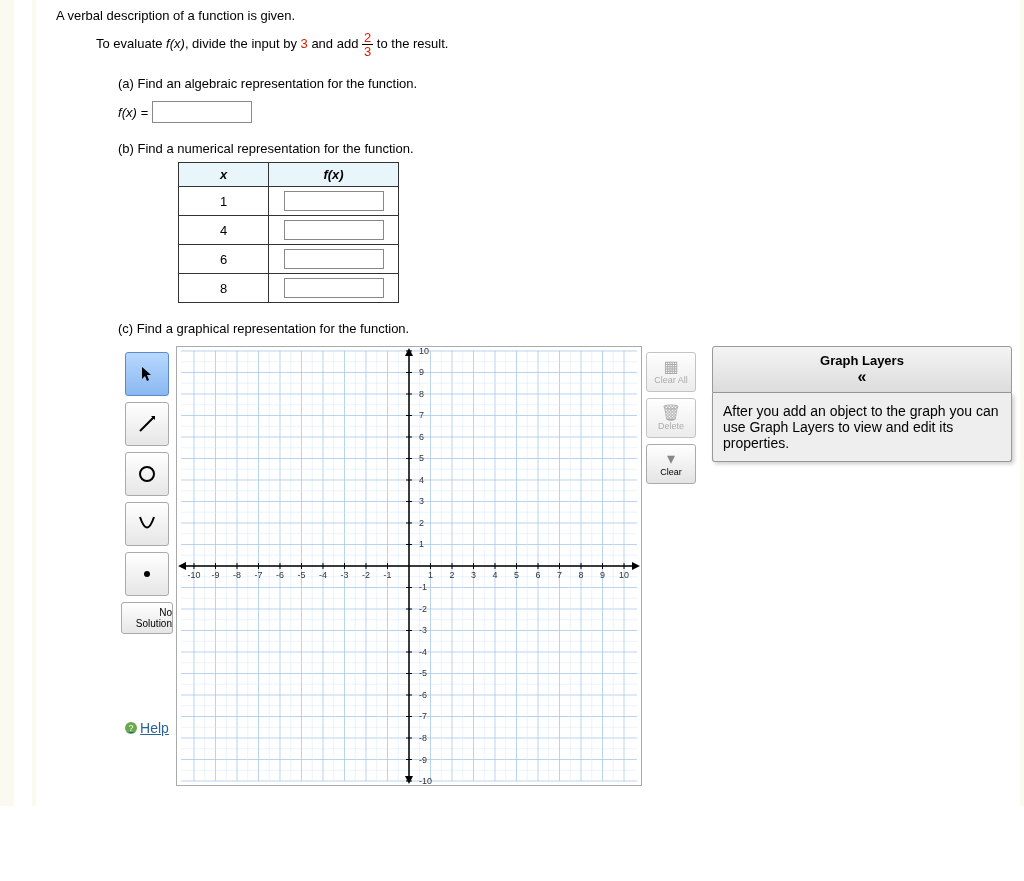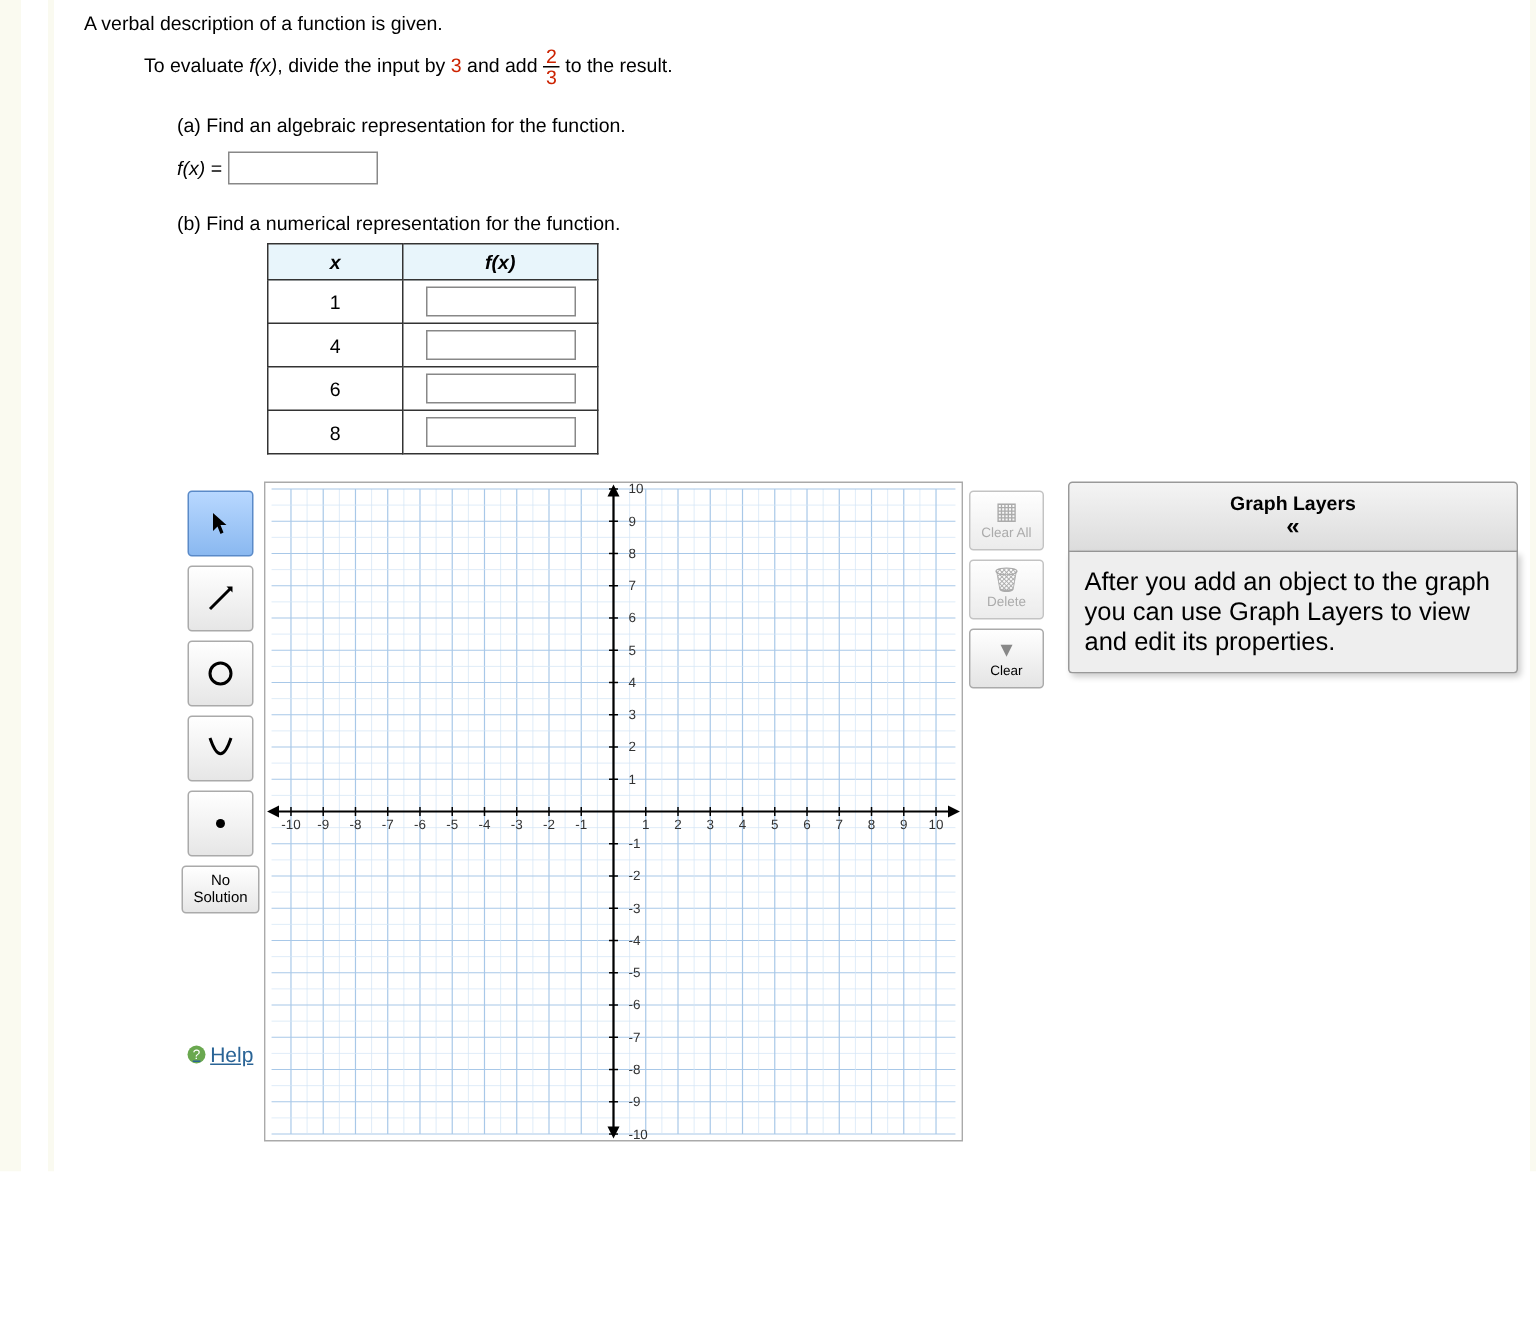--- a/index.html
+++ b/index.html
@@ -20,32 +20,32 @@
     table.num-table { border-collapse: collapse; margin-left: 60px; margin-top: 6px; }
     table.num-table th, table.num-table td { border: 1px solid #333; text-align: center; padding: 4px 8px; font-size: 13px; }
     table.num-table th { background: #e8f5fb; font-weight: bold; }
     table.num-table th:first-child, table.num-table td:first-child { width: 90px; }
     table.num-table th:last-child, table.num-table td:last-child { width: 130px; }
     table.num-table input { width: 100px; height: 20px; border: 1px solid #888; }
     .graph-area { display: flex; margin-top: 8px; gap: 0; align-items: flex-start; }
     .tool-col { width: 58px; display: flex; flex-direction: column; align-items: center; gap: 6px; padding-top: 6px; }
     .tool-btn { width: 44px; height: 44px; background: linear-gradient(#fff,#e6e6e6); border: 1px solid #aaa; border-radius: 3px; display: flex; align-items: center; justify-content: center; cursor: pointer; font-size: 20px; }
     .tool-btn.active { background: linear-gradient(#b8d8ff,#8ab8f0); border-color:#5a8ac8; }
-    .tool-btn.small { height: 32px; width: 52px; font-size: 10px; text-align: center; line-height:1.1; }
+    .tool-btn.small { height: 32px; width: 52px; font-size: 10px; text-align: right; line-height:1.1; }
     .help-link { margin-top: auto; font-size: 14px; color: #2a6496; text-decoration: underline; cursor: pointer; display:flex; align-items:center; gap:3px; padding-top: 80px;}
     .help-link::before { content:"?"; display:inline-flex; width:12px; height:12px; border-radius:50%; background:#6aa84f; color:#fff; font-size:9px; align-items:center; justify-content:center; }
     .canvas-wrap { position: relative; width: 466px; height: 440px; background: #fff; border: 1px solid #aaa; }
     svg.grid { width: 100%; height: 100%; display: block; }
     .right-tools { width: 58px; display: flex; flex-direction: column; align-items: center; gap: 6px; padding-top: 6px; }
     .r-btn { width: 50px; height: 40px; border: 1px solid #aaa; border-radius: 3px; background: linear-gradient(#fff,#e4e4e4); display:flex; flex-direction:column; align-items:center; justify-content:center; font-size:9px; color:#888; cursor:pointer; }
     .r-btn.disabled { opacity: 0.7; cursor: default; }
     .r-btn .ico { font-size: 16px; line-height:1; }
     .layers-panel { width: 300px; margin-left: 12px; }
     .layers-header { background: linear-gradient(#f4f4f4,#dcdcdc); border: 1px solid #999; padding: 6px 10px; font-weight: bold; display:flex; justify-content:space-between; align-items:center; border-radius: 3px 3px 0 0; flex-direction: column;}
-    .layers-body { border: 1px solid #999; border-top: none; padding: 10px; background: #eee; font-size: 17px; border-radius: 0 0 3px 3px; box-shadow: 2px 2px 4px rgba(0,0,0,0.2);}
+    .layers-body { border: 1px solid #999; border-top: none; padding: 10px; background: #eee; font-size: 14px; border-radius: 0 0 3px 3px; box-shadow: 2px 2px 4px rgba(0,0,0,0.2);}
     .collapse-ico { font-weight: bold; font-size: 16px; cursor: pointer; }
     .content-right-border { position:absolute; right:0; top:0; bottom:0; width:4px; background:#fafaf0; }
   </style>
 </head>
 <body>
 
 <div class="outer">
   <div class="left-gutter">
       <div class="left-gutter-inner"></div>
     </div>
@@ -87,20 +87,21 @@
         </tr>
         <tr>
           <td>8</td>
           <td><input type="text" style=""></td>
         </tr>
       </tbody>
         </table>
     </div>
 
     <div class="part">
+      <div style="margin-bottom:10px;">(c) Find a graphical representation for the function.</div>
 
       <div class="graph-area">
 
         <div class="tool-col">
           <div class="tool-btn active">
               <svg width="16" height="16" viewBox="0 0 16 16">
                 <path d="M3 1 L3 13 L6 10 L8 15 L10 14 L8 9 L12 9 Z" fill="#000"></path>
               </svg>
             </div>
           <div class="tool-btn">

